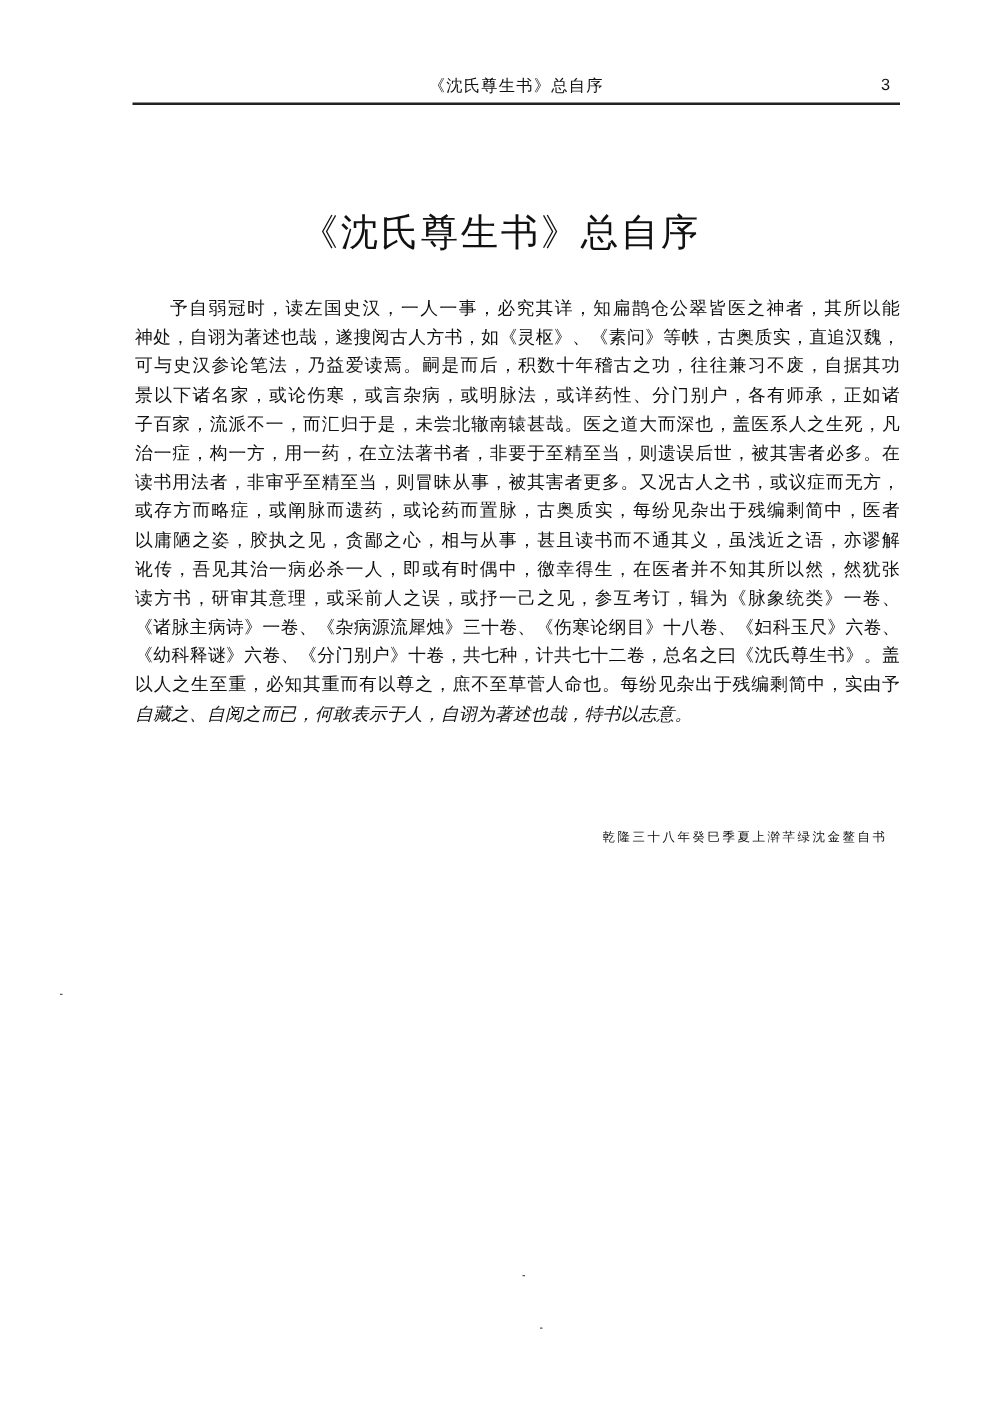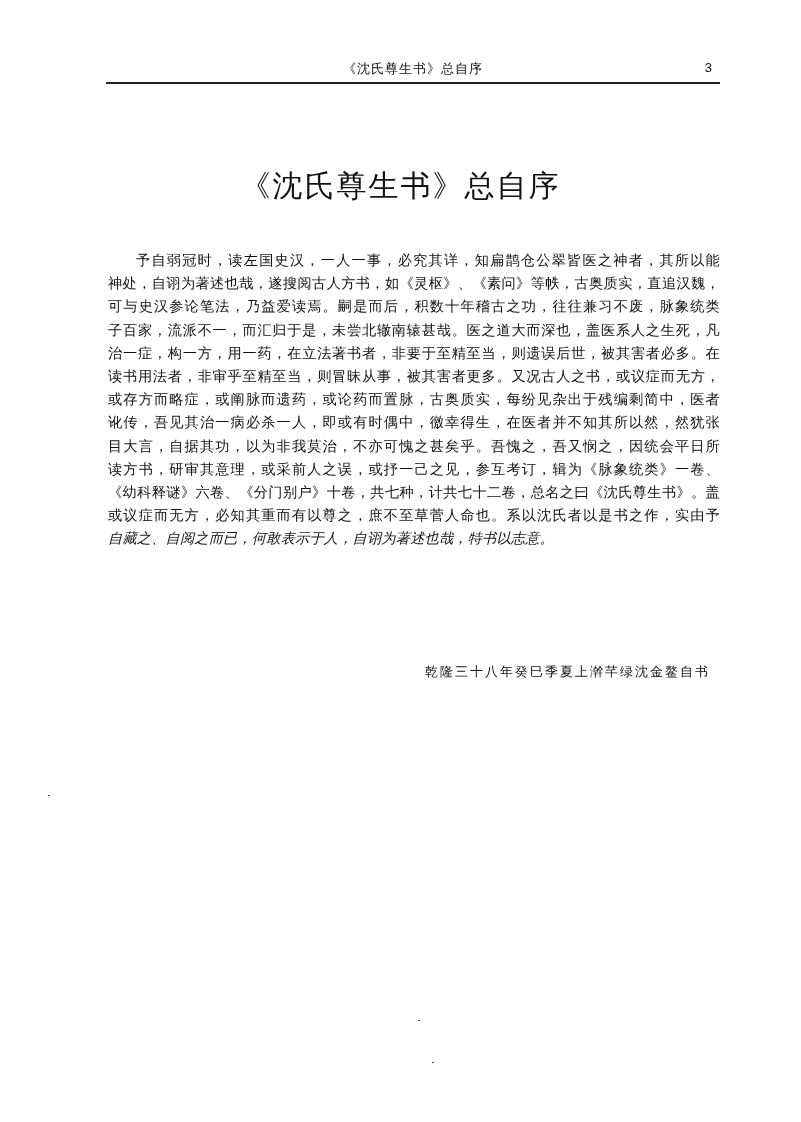--- a/index.html
+++ b/index.html
@@ -39,70 +39,72 @@
     position: absolute;
     left: 0; width: 801px;
     top: 146px;
     text-align: center;
     font-size: 30px;
     letter-spacing: 2px;
     font-weight: normal;
   }
   .body-text {
     position: absolute;
-    left: 108px; top: 249px;
+    left: 108px; top: 236px;
     width: 612px;
   }
   .body-line {
     display: block;
     height: 23.2px;
     line-height: 23.2px;
     font-size: 14.2px;
     white-space: nowrap;
     text-align: justify;
     text-align-last: justify;
     letter-spacing: 0.2px;
   }
   .body-line.first { text-indent: 28px; }
   .body-line.last { text-align-last: left; font-style: italic; }
   .signature {
     position: absolute;
     left: 390px; top: 663px;
     width: 320px;
-    font-size: 13px;
+    font-size: 10px;
     letter-spacing: 2px;
     text-align: right;
     white-space: nowrap;
   }
   .speck { position: absolute; background: #555; width: 2px; height: 1px; }
 </style>
 </head>
 <body>
 
 <div class="running-header">
   <span class="header-title">《沈氏尊生书》总自序</span>
   <span class="page-number">3</span>
 </div>
 <div class="header-rule"></div>
 
 <h1 class="page-title">《沈氏尊生书》总自序</h1>
 
 <div class="body-text">
   <span class="body-line first">予自弱冠时，读左国史汉，一人一事，必究其详，知扁鹊仓公翠皆医之神者，其所以能</span>
   <span class="body-line">神处，自诩为著述也哉，遂搜阅古人方书，如《灵枢》、《素问》等帙，古奥质实，直追汉魏，</span>
-  <span class="body-line">可与史汉参论笔法，乃益爱读焉。嗣是而后，积数十年稽古之功，往往兼习不废，脉象统类</span>
+  <span class="body-line">可与史汉参论笔法，乃益爱读焉。嗣是而后，积数十年稽古之功，往往兼习不废，自据其功</span>
+  <span class="body-line">景以下诸名家，或论伤寒，或言杂病，或明脉法，或详药性、分门别户，各有师承，正如诸</span>
   <span class="body-line">子百家，流派不一，而汇归于是，未尝北辙南辕甚哉。医之道大而深也，盖医系人之生死，凡</span>
   <span class="body-line">治一症，构一方，用一药，在立法著书者，非要于至精至当，则遗误后世，被其害者必多。在</span>
   <span class="body-line">读书用法者，非审乎至精至当，则冒昧从事，被其害者更多。又况古人之书，或议症而无方，</span>
   <span class="body-line">或存方而略症，或阐脉而遗药，或论药而置脉，古奥质实，每纷见杂出于残编剩简中，医者</span>
+  <span class="body-line">以庸陋之姿，胶执之见，贪鄙之心，相与从事，甚且读书而不通其义，虽浅近之语，亦谬解</span>
   <span class="body-line">讹传，吾见其治一病必杀一人，即或有时偶中，徼幸得生，在医者并不知其所以然，然犹张</span>
-  <span class="body-line">目大言，自据其功，以为非我莫治，不亦可愧之甚矣乎。吾愧之，吾又悯之，因统会平日所</span>
   <span class="body-line">读方书，研审其意理，或采前人之误，或抒一己之见，参互考订，辑为《脉象统类》一卷、</span>
+  <span class="body-line">《诸脉主病诗》一卷、《杂病源流犀烛》三十卷、《伤寒论纲目》十八卷、《妇科玉尺》六卷、</span>
   <span class="body-line">《幼科释谜》六卷、《分门别户》十卷，共七种，计共七十二卷，总名之曰《沈氏尊生书》。盖</span>
-  <span class="body-line">或议症而无方，必知其重而有以尊之，庶不至草菅人命也。系以沈氏者以是书之作，实由予</span>
+  <span class="body-line">以人之生至重，必知其重而有以尊之，庶不至草菅人命也。每纷见杂出于残编剩简中，实由予</span>
   <span class="body-line last">自藏之、自阅之而已，何敢表示于人，自诩为著述也哉，特书以志意。</span>
 </div>
 
 <div class="signature">乾隆三十八年癸巳季夏上澣芊绿沈金鳌自书</div>
 
 <div class="speck" style="left:48px; top:795px;"></div>
 <div class="speck" style="left:418px; top:1020px;"></div>
 <div class="speck" style="left:432px; top:1062px;"></div>
 
 </body></html>

